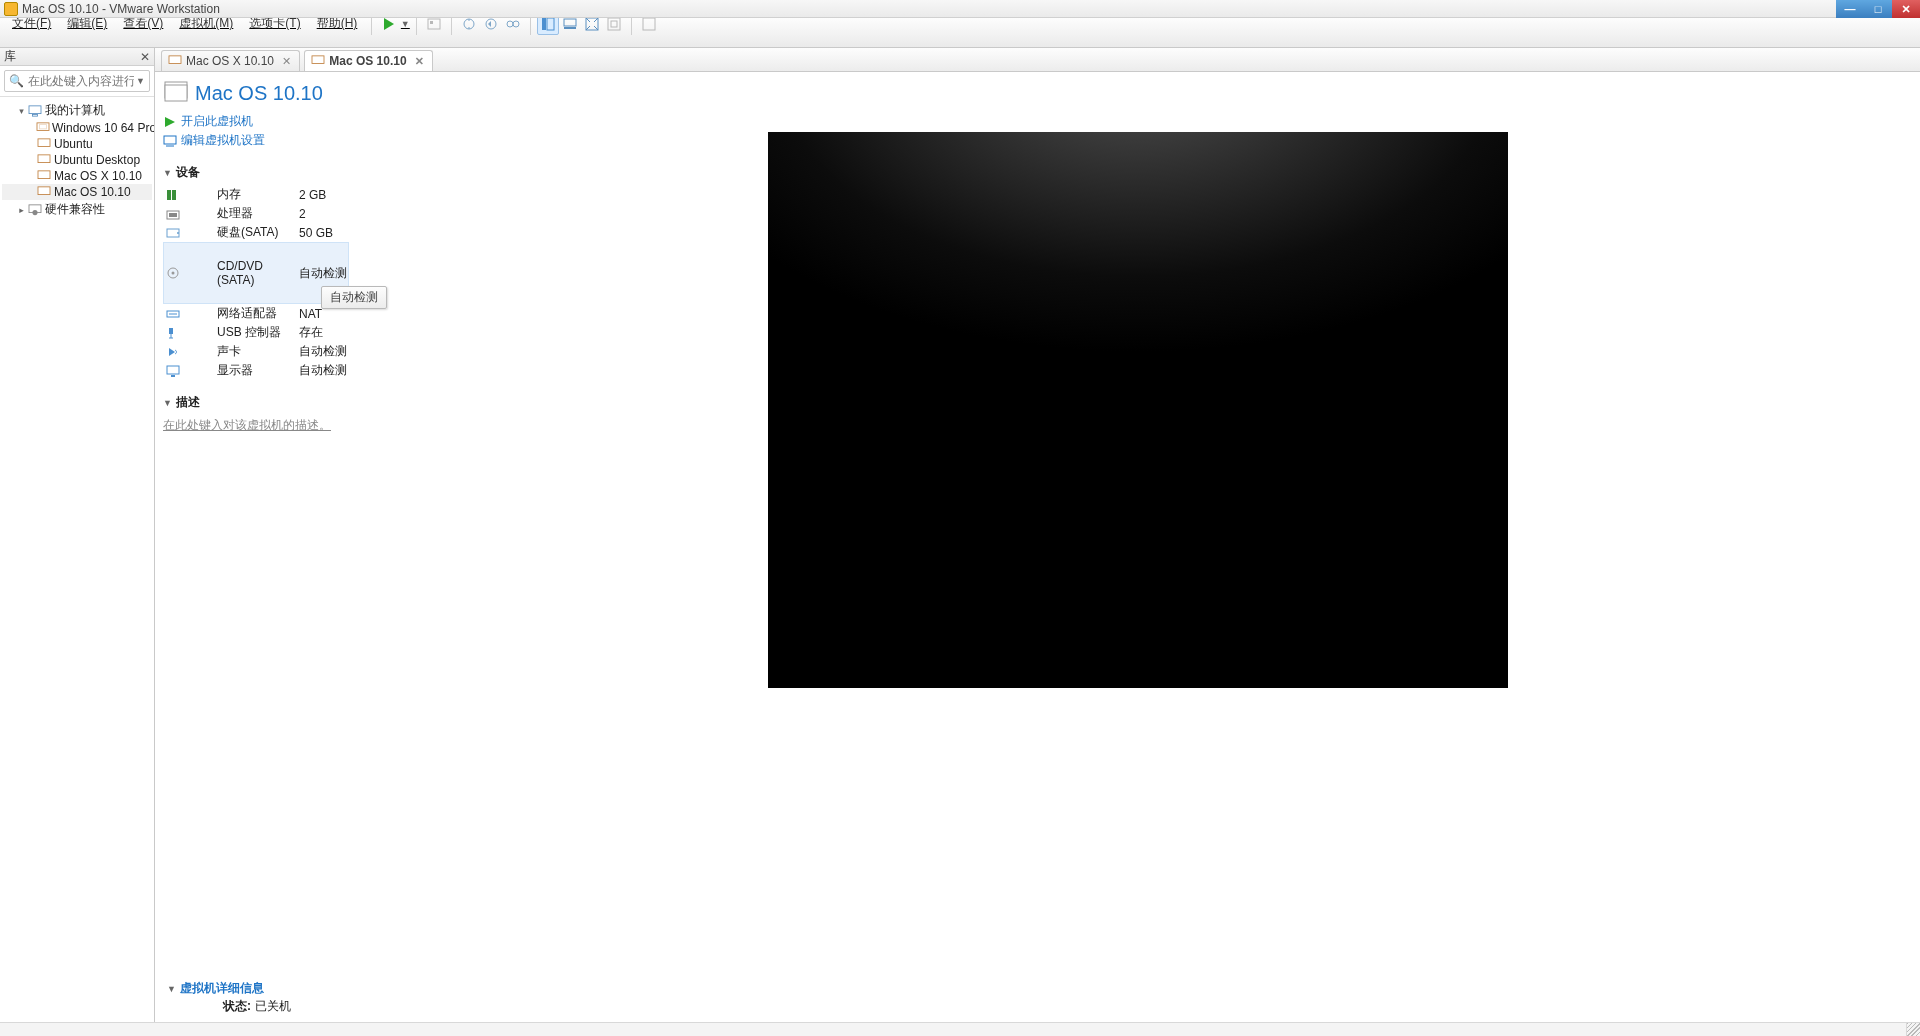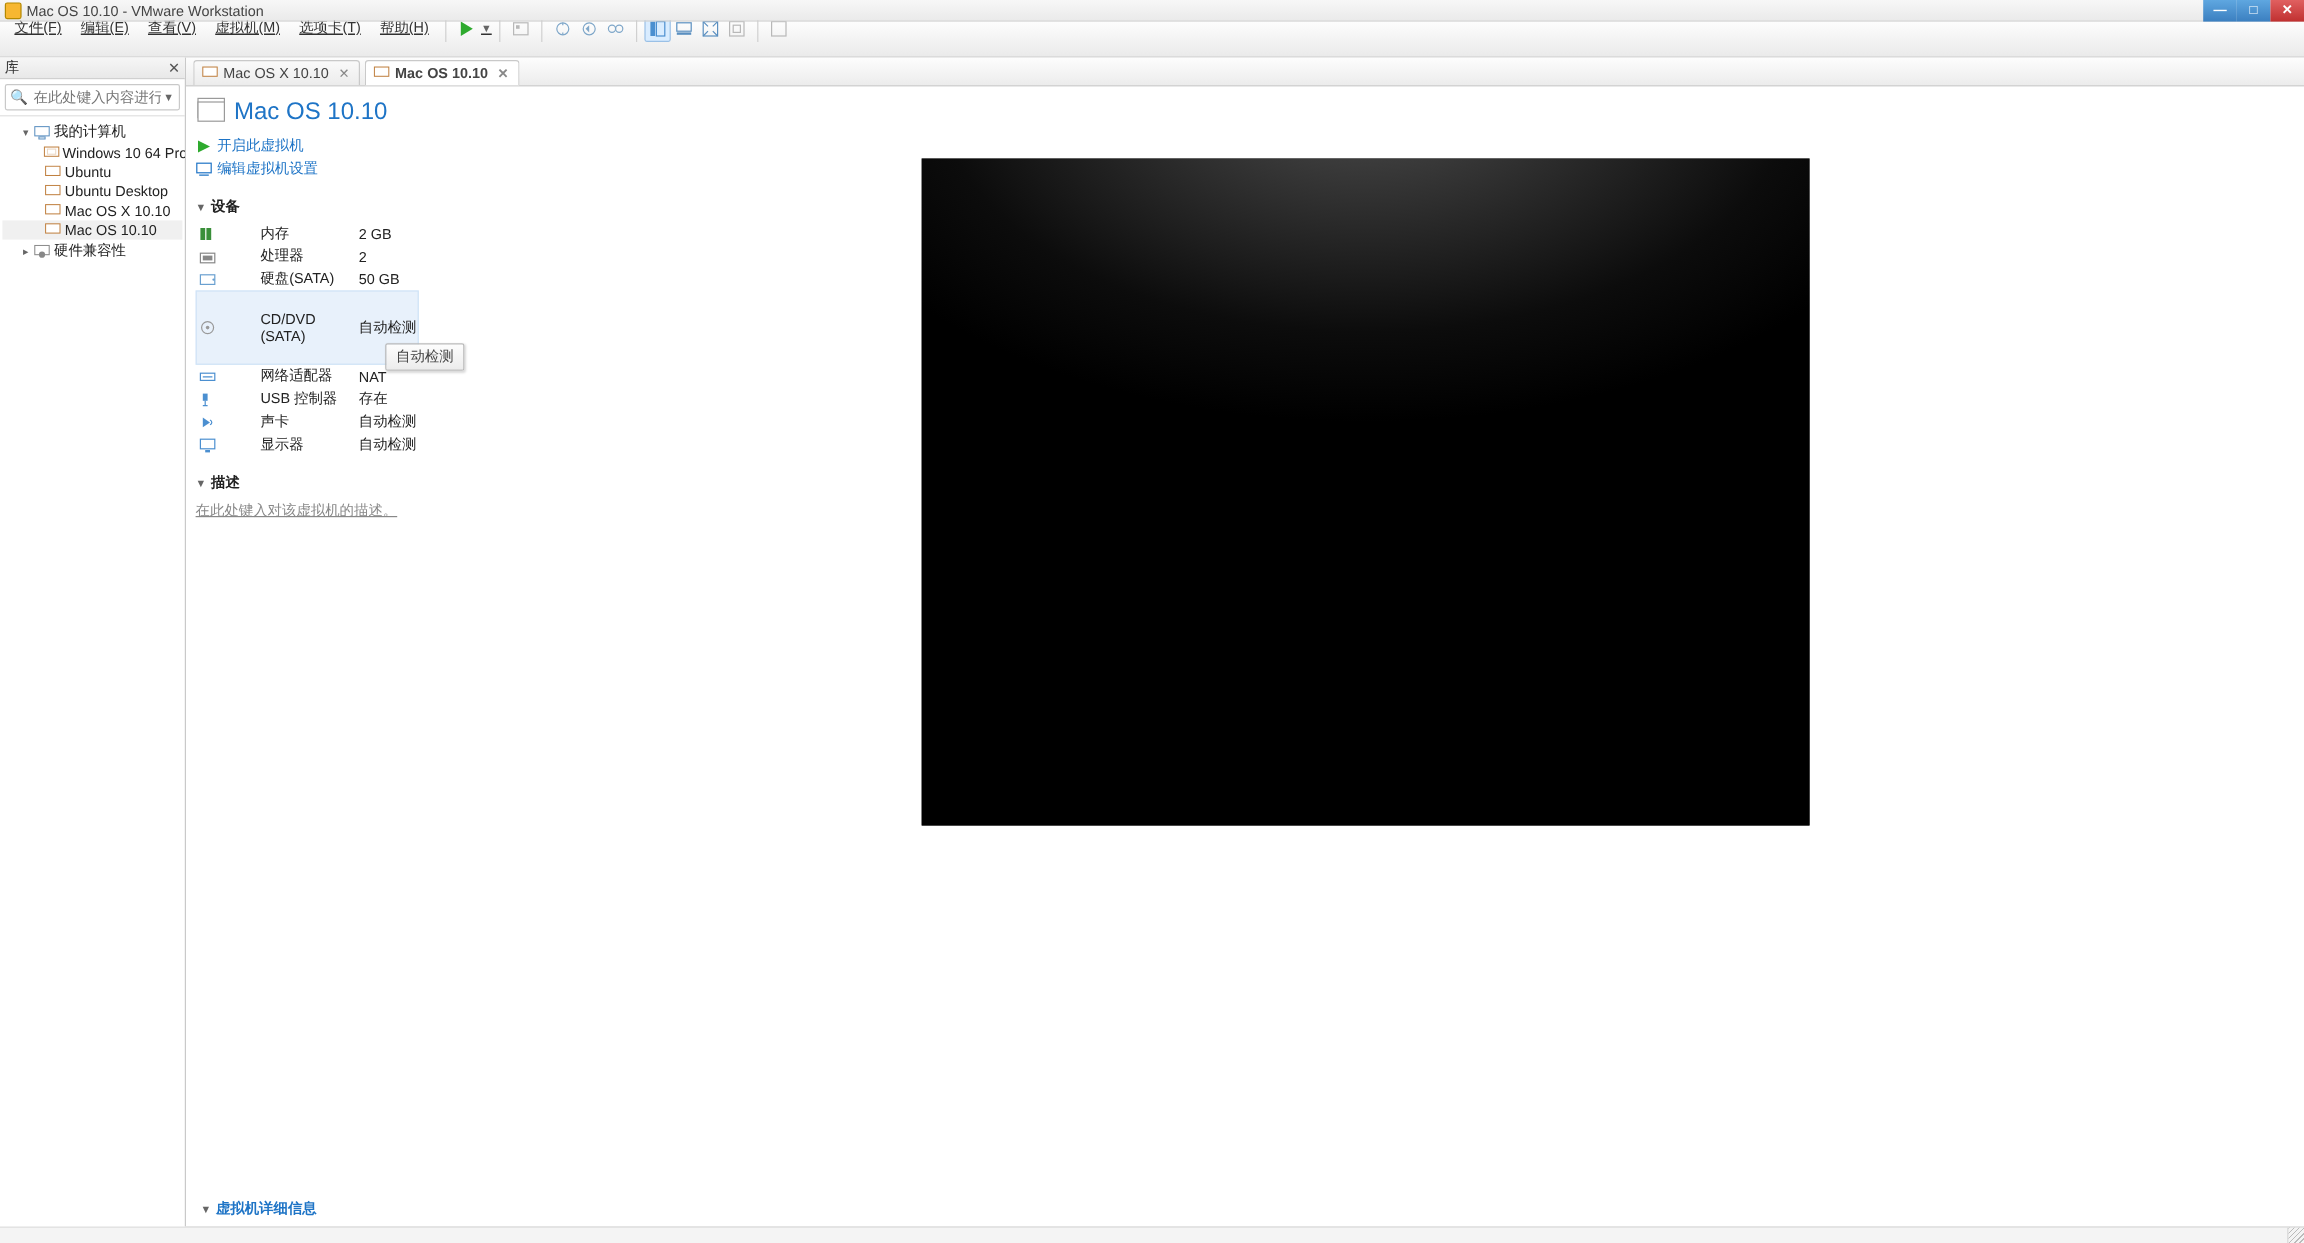--- a/index.html
+++ b/index.html
@@ -418,19 +418,23 @@
       </div>
 
       <div class="tooltip-float" style="left:166px; top:214px;">自动检测</div>
     </div>
 
     <div class="details-block">
       <div class="details-head">
           <span class="tw">▼</span>
           <span>虚拟机详细信息</span>
         </div>
+      <div class="kv">
+          <span class="k">状态:</span>
+          <span>已关机</span>
+        </div>
     </div>
   </div>
 </div>
 
 <div class="statusbar">
     <div class="handle"></div>
   </div>
 
 </body></html>

